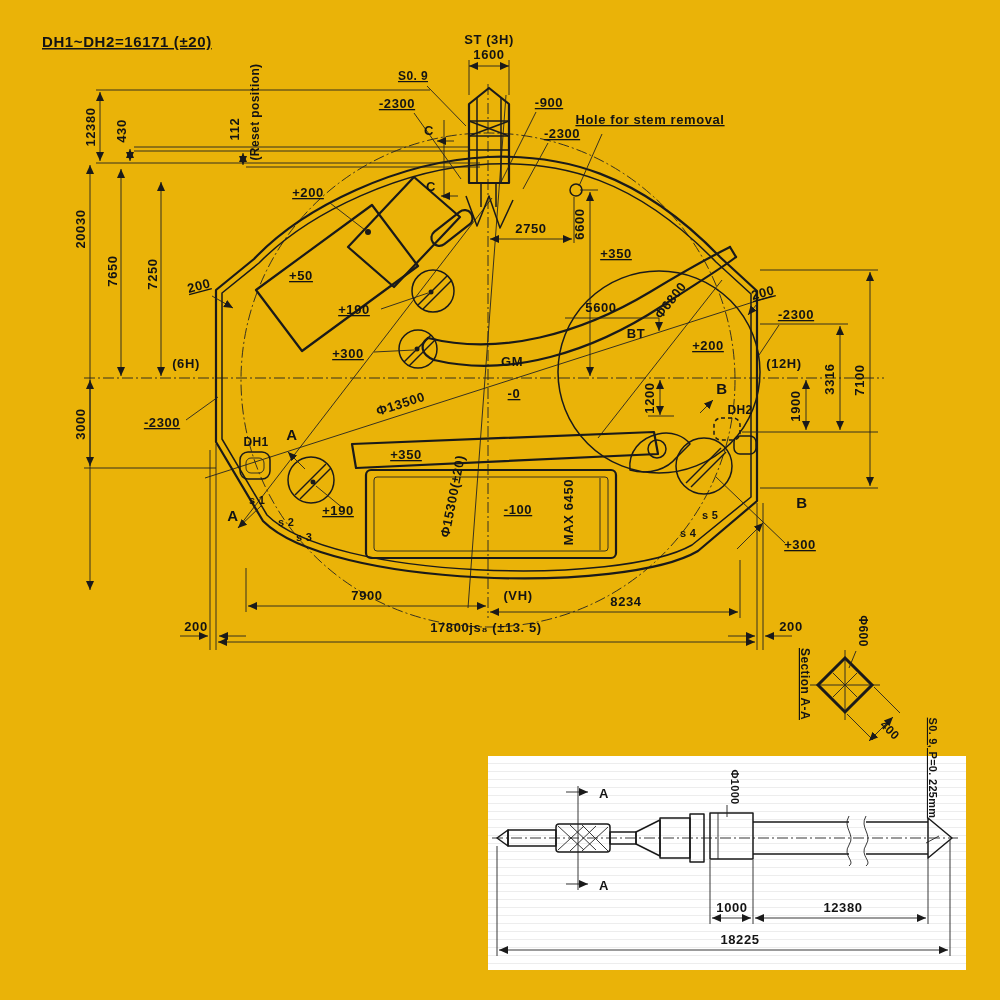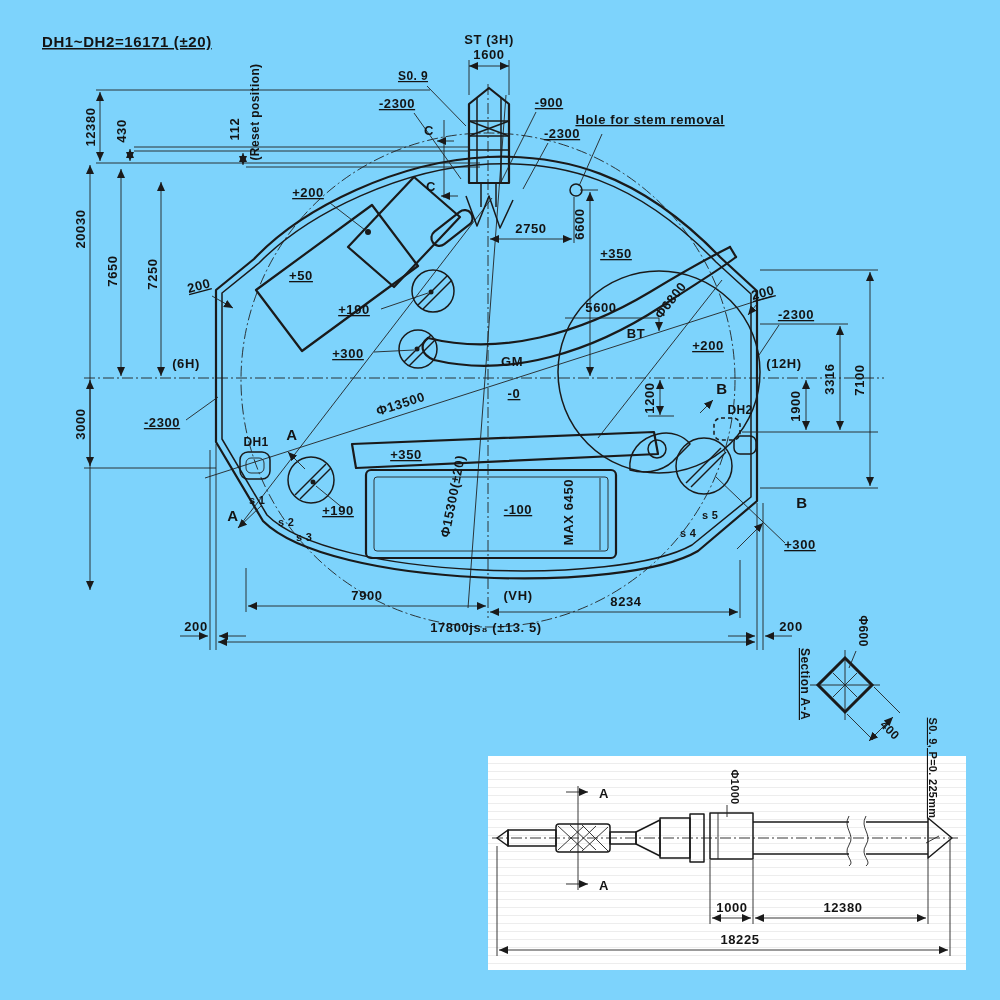--- a/index.html
+++ b/index.html
@@ -1,16 +1,16 @@
 <!DOCTYPE html>
 <html><head>
 <meta charset="utf-8">
 <style>
   html,body{margin:0;padding:0;background:#fff;}
-  .stage{position:relative;width:1000px;height:1000px;background:#7dd3fc;overflow:hidden;}
+  .stage{position:relative;width:1000px;height:1000px;background:#eab308;overflow:hidden;}
   .ruled{position:absolute;left:488px;top:756px;width:478px;height:214px;
          background:repeating-linear-gradient(180deg,#ffffff 0 7px,#ededed 7px 8px);}
   svg{position:absolute;left:0;top:0;}
   svg text{font-family:"Liberation Sans","DejaVu Sans",sans-serif;font-weight:bold;fill:#141414;}
   .f15{font-size:15px;letter-spacing:.6px}
   .f13{font-size:13px;letter-spacing:.6px}
   .f12{font-size:12px;letter-spacing:.4px}
   .f11{font-size:11px;letter-spacing:.3px}
   .u{text-decoration:underline}
   .o{stroke:#1a1a1a;fill:none;stroke-width:2.2;stroke-linejoin:round;stroke-linecap:round}

